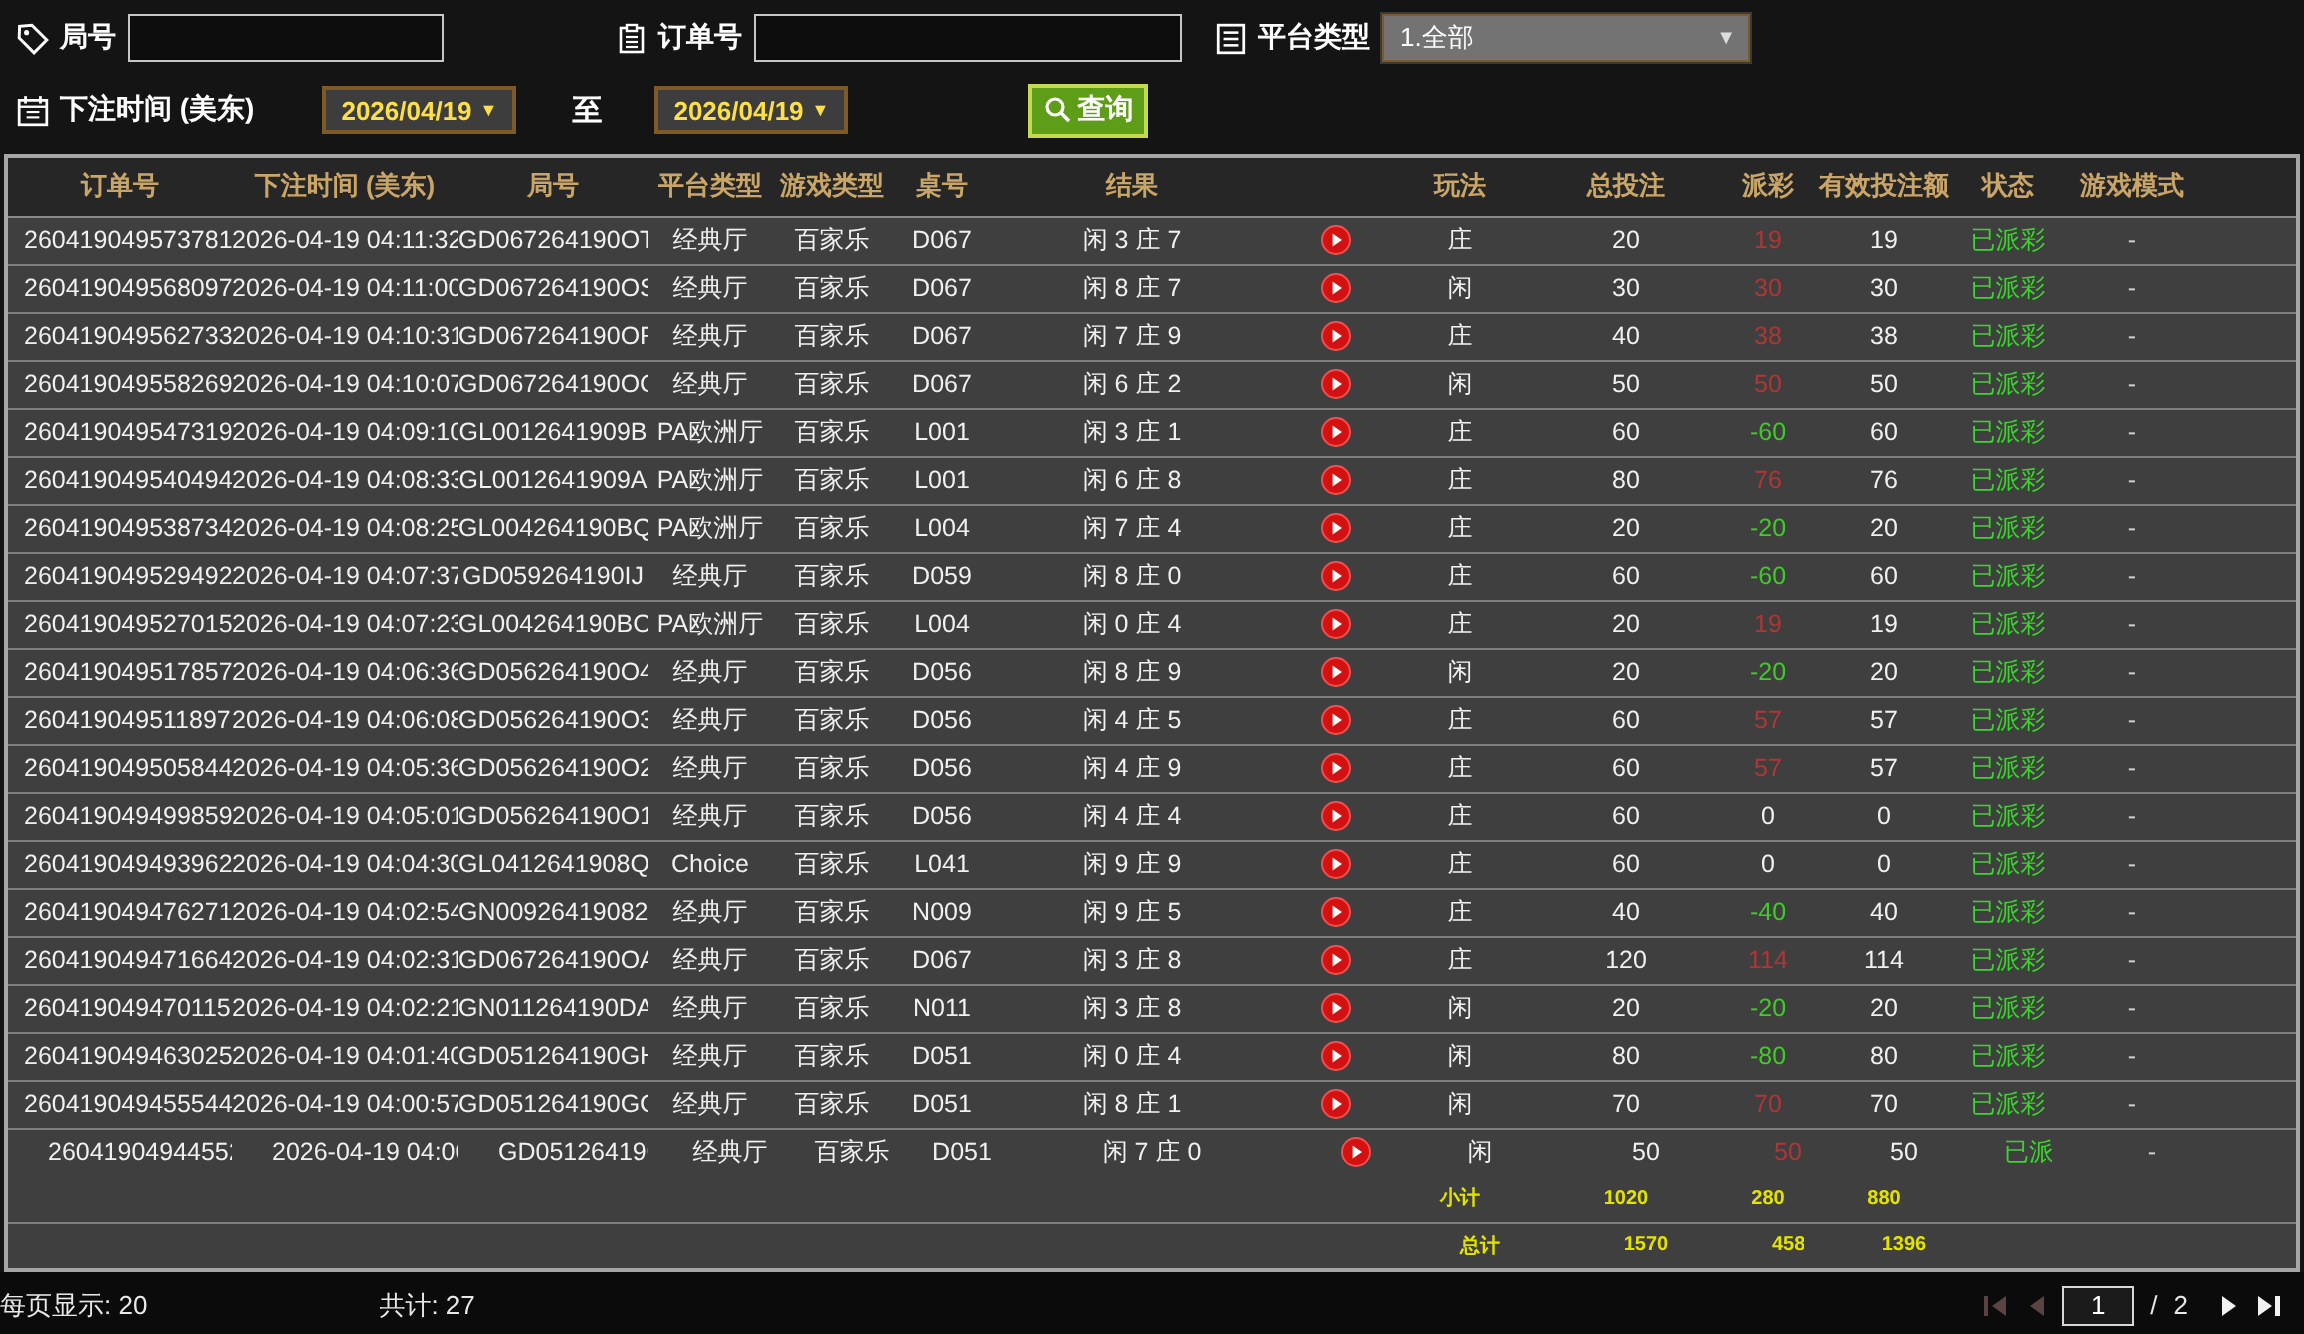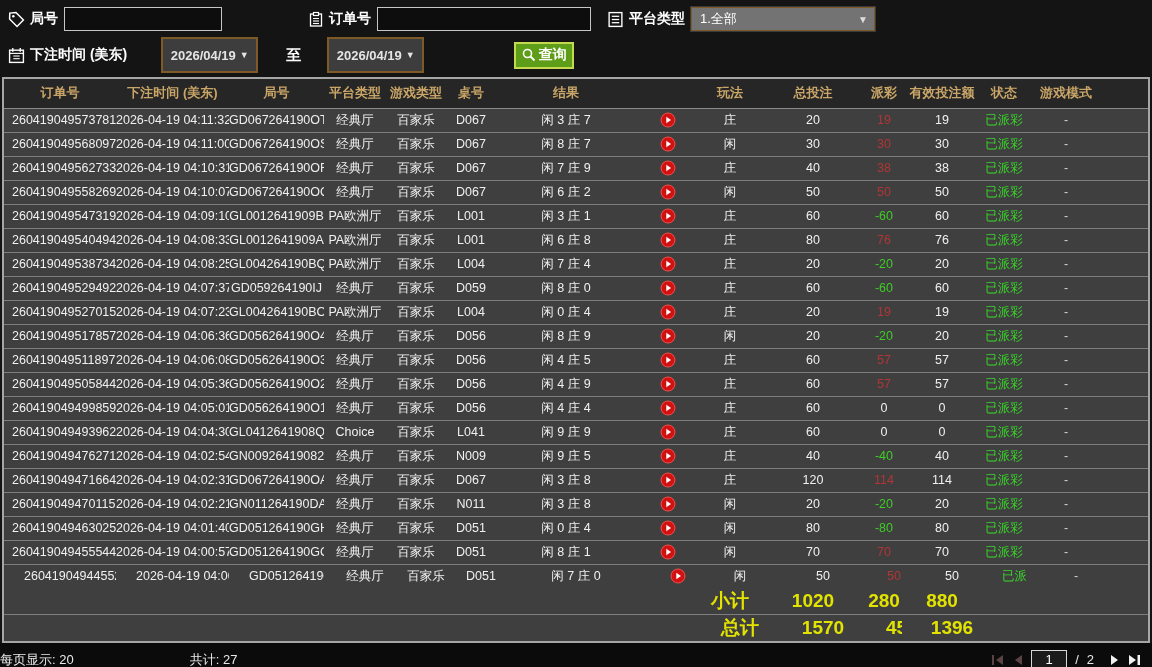--- a/index.html
+++ b/index.html
@@ -9,42 +9,42 @@
   
   .topbar { padding:4px 0 0 0; height:70px; background:#141414; }
   .frow { display:flex; align-items:center; height:30px; }
   .flabel { display:flex; align-items:center; gap:5px; font-weight:bold; font-size:14px; color:#fff; white-space:nowrap; }
   .flabel svg { flex:0 0 auto; }
   .txt-input { width:158px; height:24px; background:#0d0d0d; border:1px solid #c6c6c6; color:#fff; font-size:13px; padding:0 5px; margin-left:6px; }
   .txt-input.wide { width:214px; }
   .select-box { width:184px; height:24px; margin-left:6px; background:#737373; border:1px solid #7d5a26; outline:1px solid #3a3a3a;
                 display:flex; align-items:center; justify-content:space-between; padding:0 6px 0 8px; font-size:13px; color:#fff; cursor:pointer; }
   .select-box .arrow { font-size:10px; color:#ddd; }
-  .datepick { width:97px; height:36px; background:#3d3d3d; border:2px solid #7d5a26; display:flex; align-items:center; justify-content:center;
-              gap:4px; font-size:13px; font-weight:bold; color:#e5e5e5; cursor:pointer; }
+  .datepick { width:97px; height:24px; background:#3d3d3d; border:2px solid #7d5a26; display:flex; align-items:center; justify-content:center;
+              gap:4px; font-size:13px; font-weight:bold; color:#fde047; cursor:pointer; }
   .datepick .arrow { font-size:9px; }
   .to-label { font-size:15px; font-weight:bold; color:#fff; }
   .query-btn { height:27px; width:60px; margin-left:90px; background:#5e9d17; border:2px solid #c4d94e; color:#fff; font-weight:bold;
                font-size:14px; display:flex; align-items:center; justify-content:center; gap:3px; cursor:pointer; }
 
   
   .table-wrap { margin:7px 2px 0 2px; border:2px solid #a6a6a6; background:#3f3f3f; }
   table { width:100%; border-collapse:collapse; table-layout:fixed; }
   thead th { height:29px; background:#262626; color:#c9a567; font-size:13px; font-weight:bold; text-align:center; border-bottom:1px solid #8a8a8a; overflow:hidden; white-space:nowrap; }
   thead th:first-child { text-align:center; }
   tbody td { height:24px; font-size:12.5px; color:#f0f0f0; text-align:center; border-bottom:1px solid #7e7e7e; overflow:hidden; white-space:nowrap; }
   tbody tr:last-child td { border-bottom:none;padding-left:20px; }
   td.cell-order { text-align:left; padding-left:8px; }
   .pay-pos { color:#b03636; }
   .pay-neg { color:#3fcb28; }
   .pay-zero { color:#f0f0f0; }
   .status-paid { color:#3ad42c; }
   .dash { color:#cfcfcf; }
   .playbtn { display:inline-flex; width:16px; height:16px; vertical-align:middle; cursor:pointer; }
-  tr.sumrow td { color:#e3e300; font-weight:bold; font-size:19px; border-bottom:1px solid #7e7e7e; height:23px; }
+  tr.sumrow td { color:#e3e300; font-weight:bold; font-size:10px; border-bottom:1px solid #7e7e7e; height:23px; }
   tr.sumrow:last-child td { border-bottom:none; }
 
   
   .footer { height:33px; background:#0b0b0b; display:flex; align-items:center; font-size:13px; color:#e8e8e8; }
   .footer .perpage { }
   .footer .totalcount { margin-left:116px;text-align:right; }
   .pager { margin-left:auto; margin-right:10px; display:flex; align-items:center; gap:8px; }
   .pager svg { cursor:pointer; }
   .page-input { width:36px; height:20px; background:#1b1b1b; border:1px solid #d8d8d8; color:#fff; text-align:center; font-size:13px; }
   .page-sep { color:#e8e8e8; }

